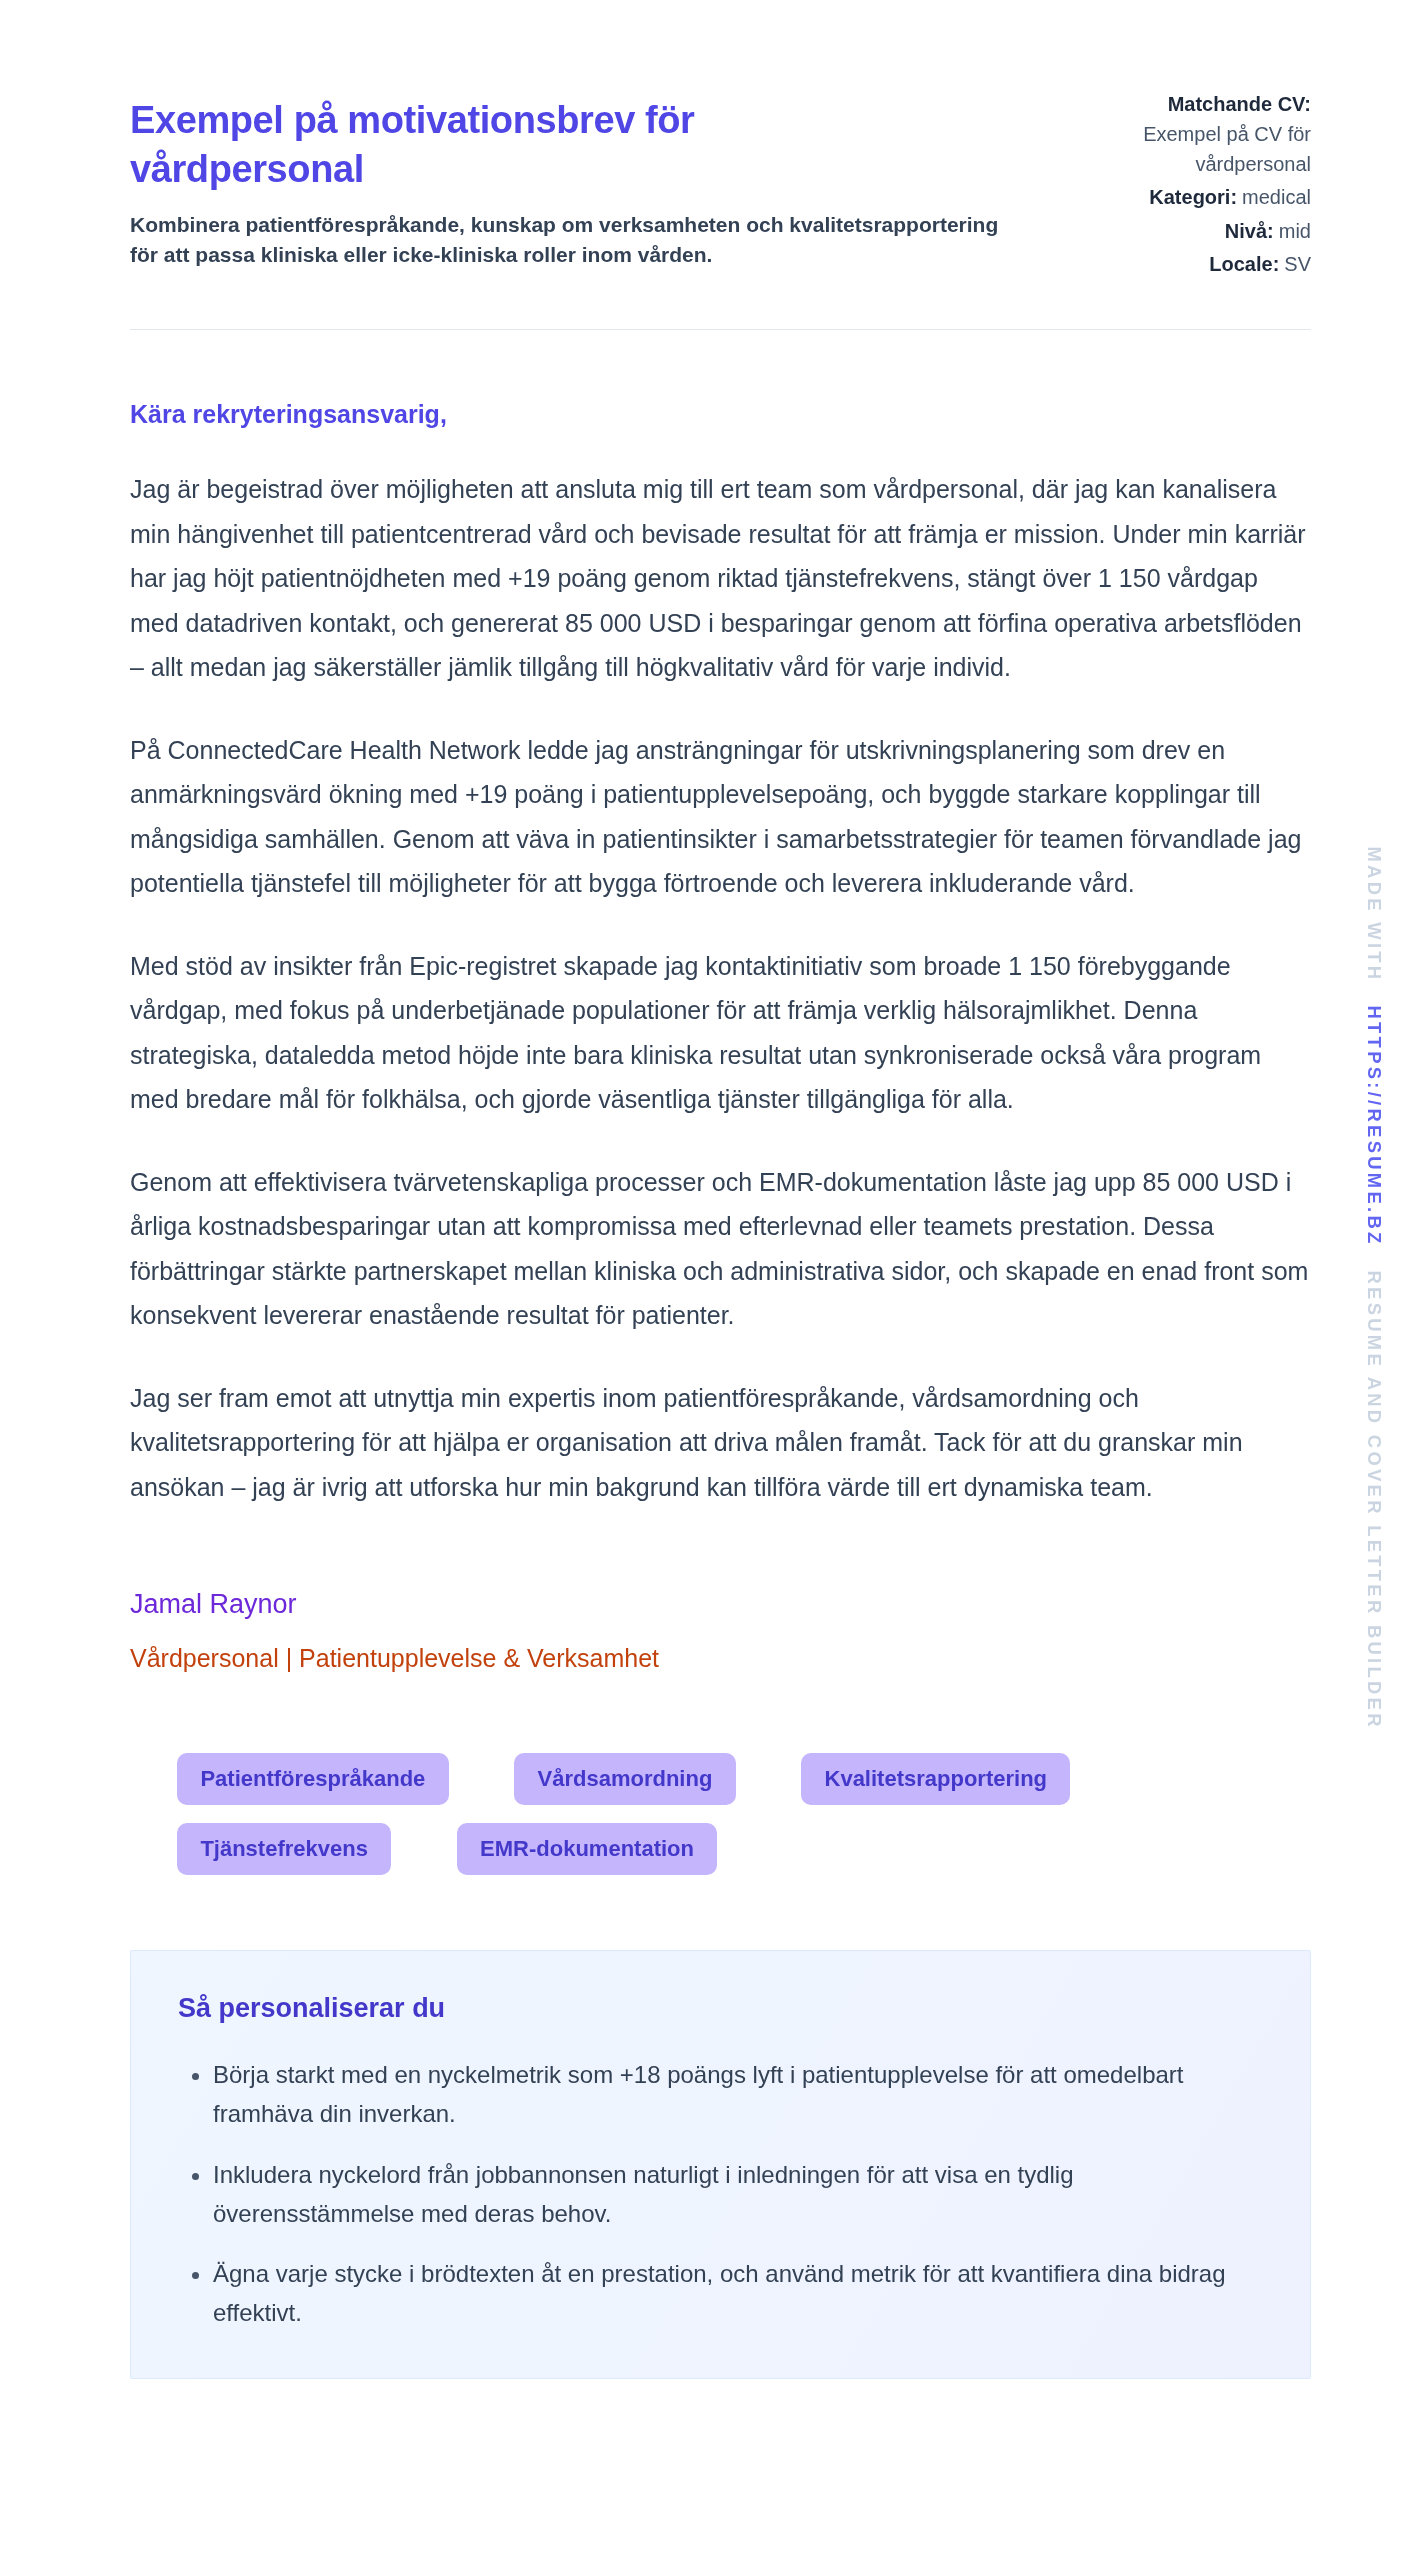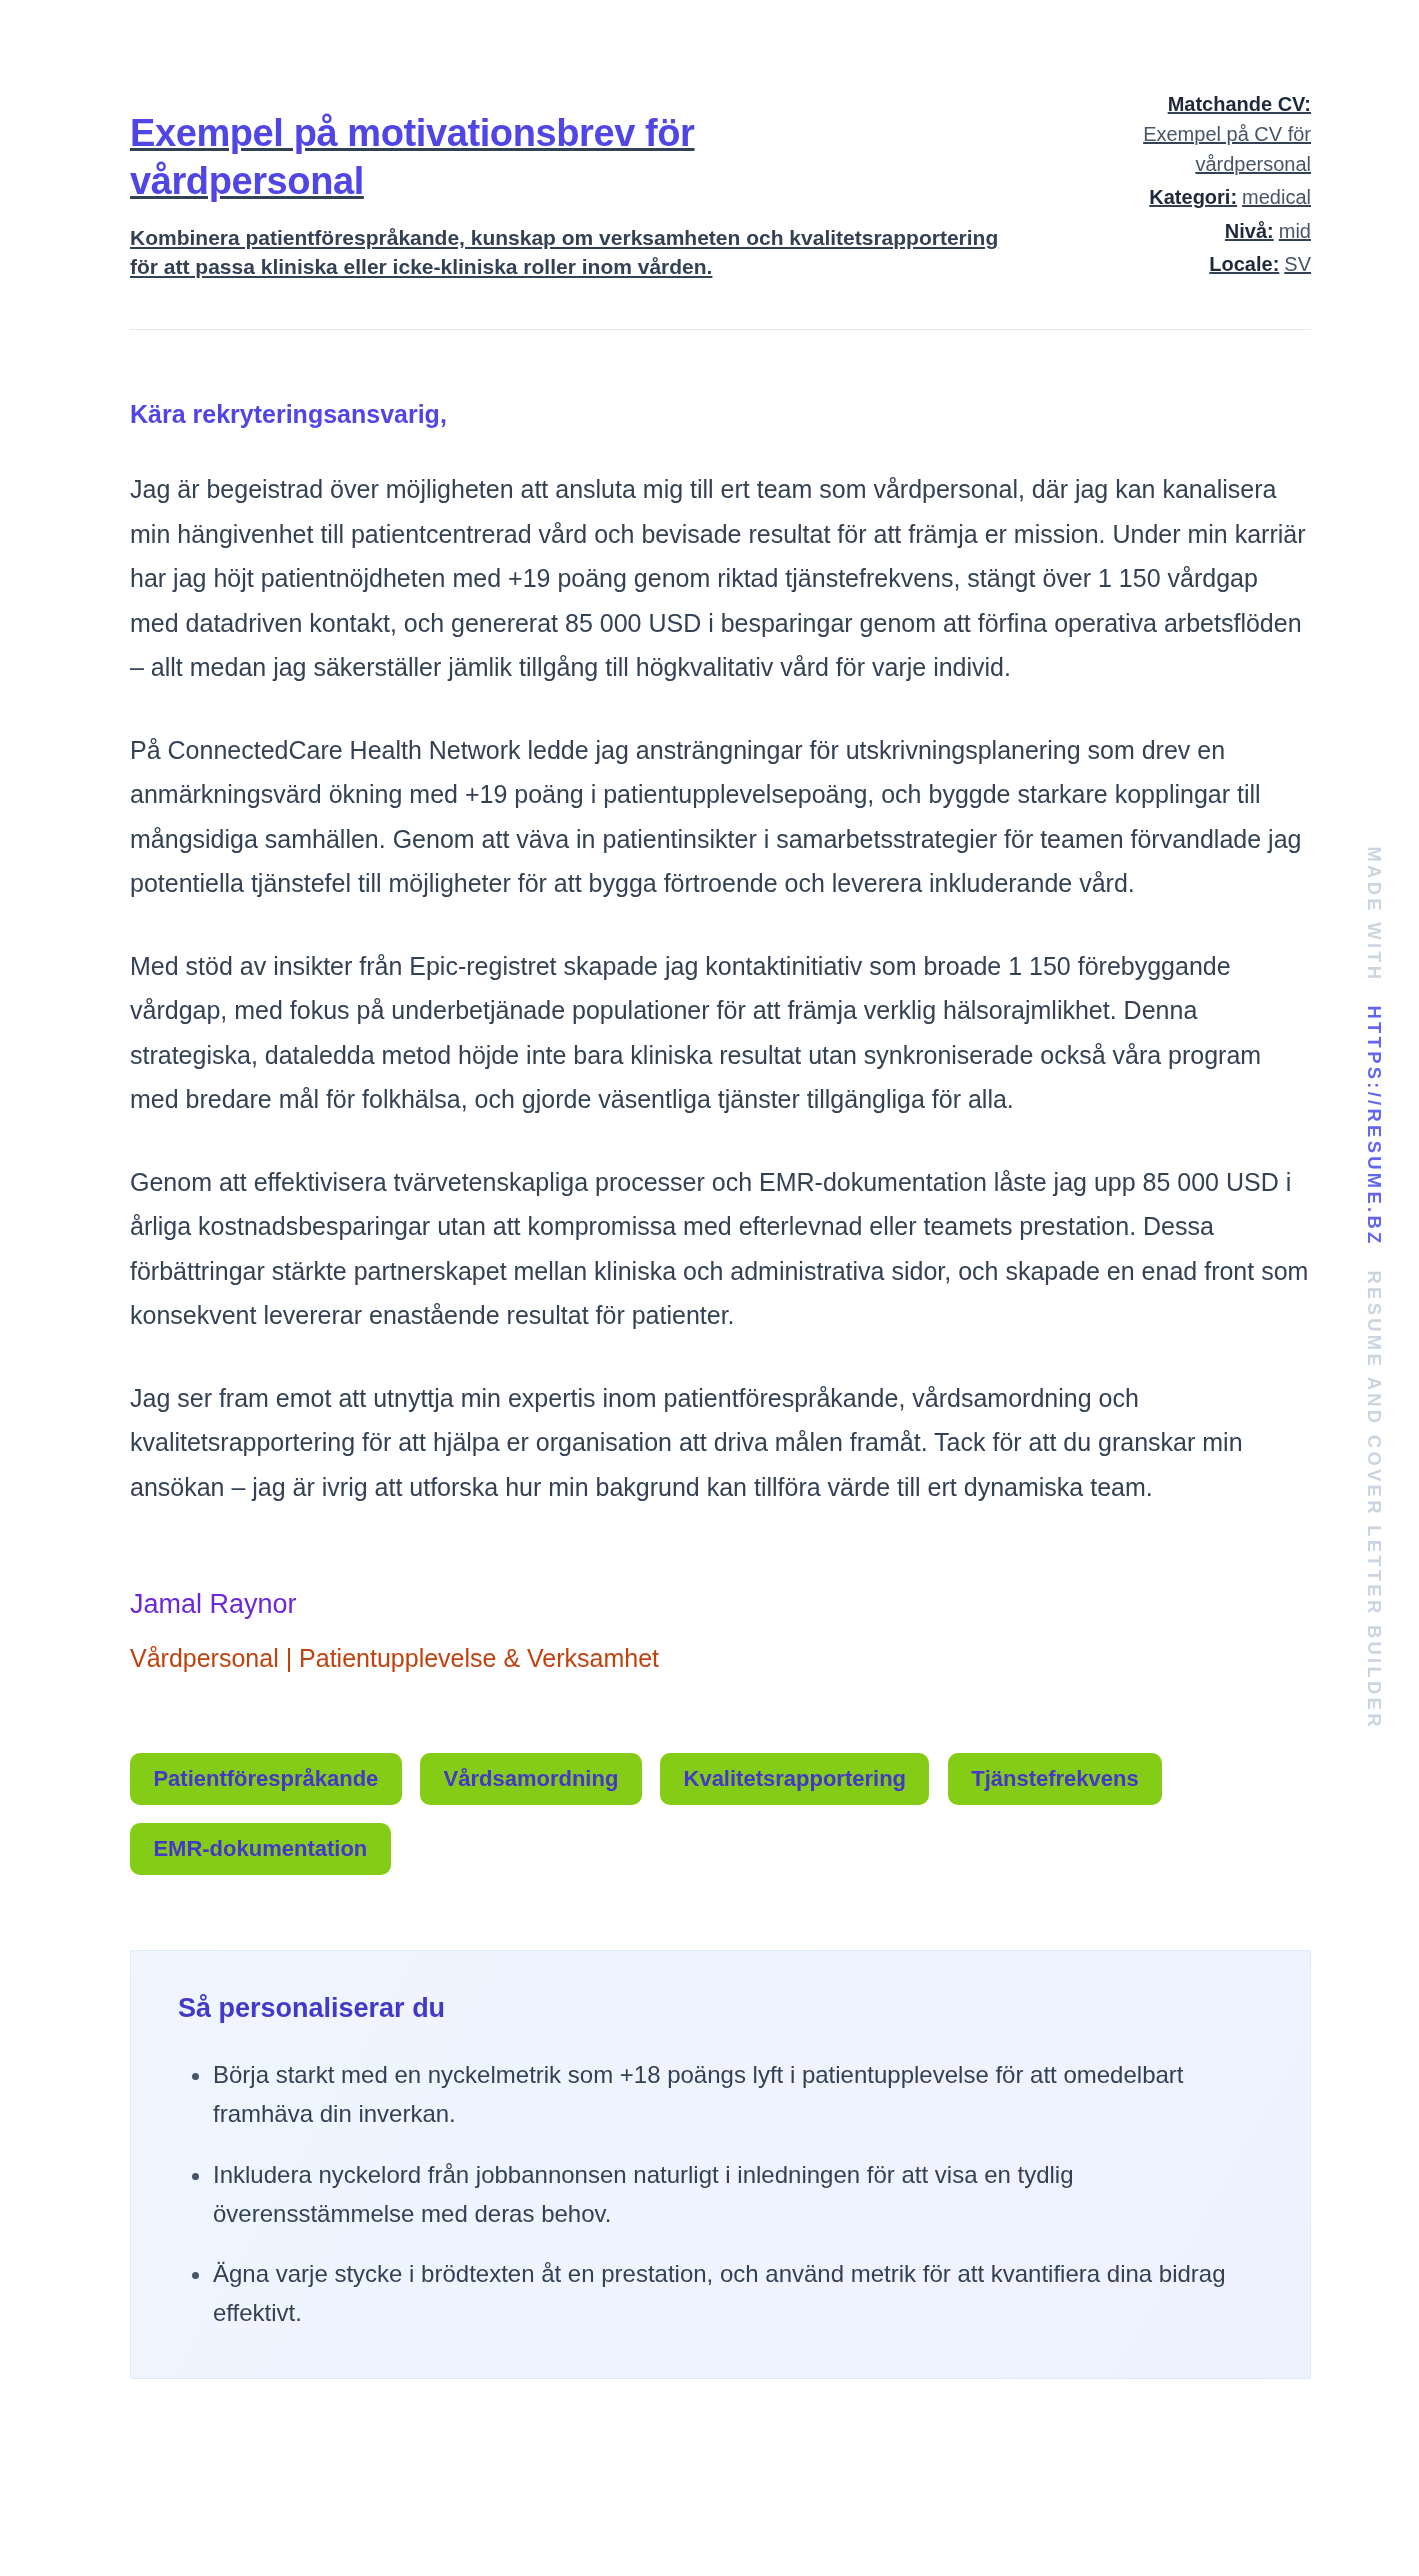--- a/index.html
+++ b/index.html
@@ -13,21 +13,21 @@
   .page {
     position: relative;
     width: 1420px;
     height: 2576px;
     overflow: hidden;
     background: #ffffff;
   }
   .content { padding: 84px 109px 50px 130px; }
 
   
-  .header { display: flex; justify-content: space-between; align-items: flex-end; gap: 22px; text-decoration: underline; }
+  .header { display: flex; justify-content: space-between; align-items: center; gap: 22px; }
   .header-left { max-width: 936px; }
   .title {
     margin: 0;
     font-size: 38px;
     line-height: 1.28;
     font-weight: 700;
     color: #4f46e5;
     letter-spacing: -0.4px;
     max-width: 802px;
   }
@@ -58,28 +58,29 @@
   
   .letter { max-width: 1189px; }
   .greeting { margin: 70px 0 0; font-size: 25px; font-weight: 700; color: #4f46e5; }
   .para { margin: 38px 0 0; font-size: 25px; line-height: 1.78; color: #334155; }
   .signature-name { margin: 80px 0 0; font-size: 27px; font-weight: 400; color: #6d28d9; }
   .signature-role { margin: 23.4px 0 0; font-size: 25px; color: #c2410c; }
 
   
   .tags { display: flex; flex-wrap: wrap; gap: 18.4px; margin-top: 80px; max-width: 1086px; }
   .tag {
-    background: #84cc16;
+    background: #c4b5fd;
     color: #4338ca;
     font-weight: 600;
     font-size: 22px;
     line-height: 1;
     padding: 15px 23.4px;
     border-radius: 10px;
     white-space: nowrap;
+    margin-left: 47px;
   }
 
   
   .card {
     margin-top: 75px;
     background: linear-gradient(120deg, #eff6ff 0%, #eef2ff 100%);
     border: 1.7px solid #dbeafe;
     border-radius: 2px;
     padding: 42px 47px 45px;
     max-width: 1189px;

